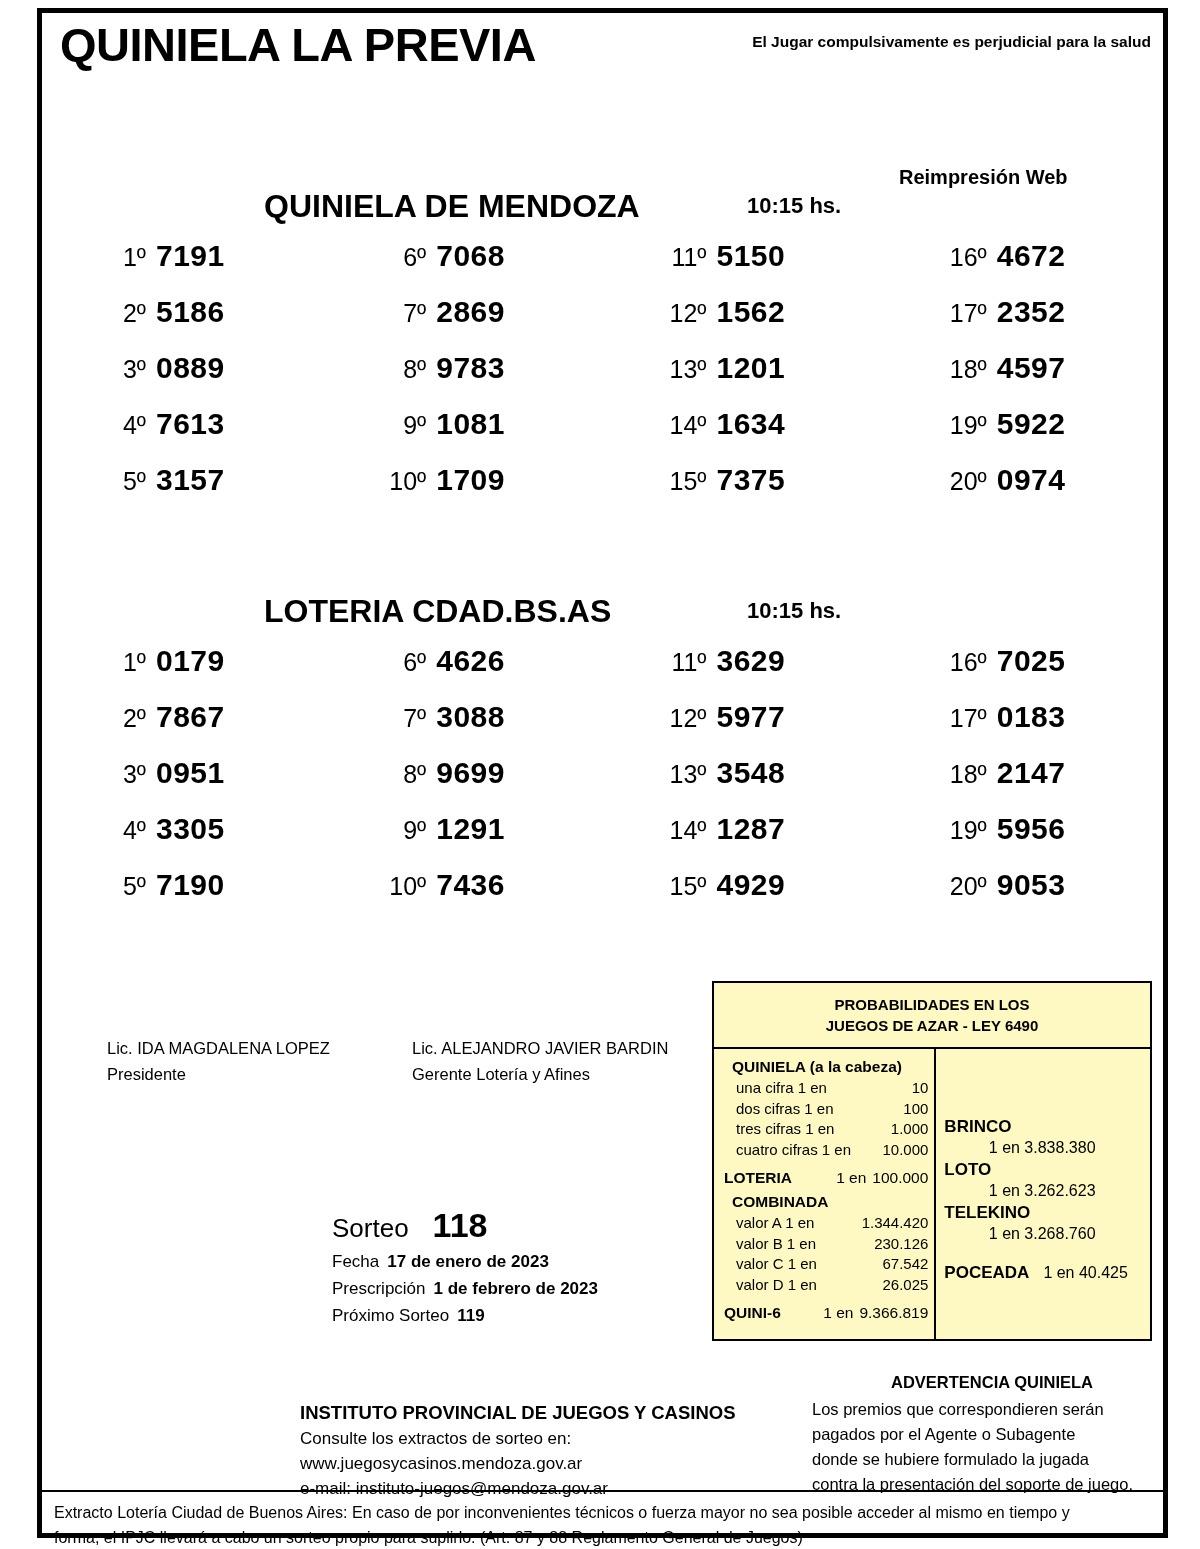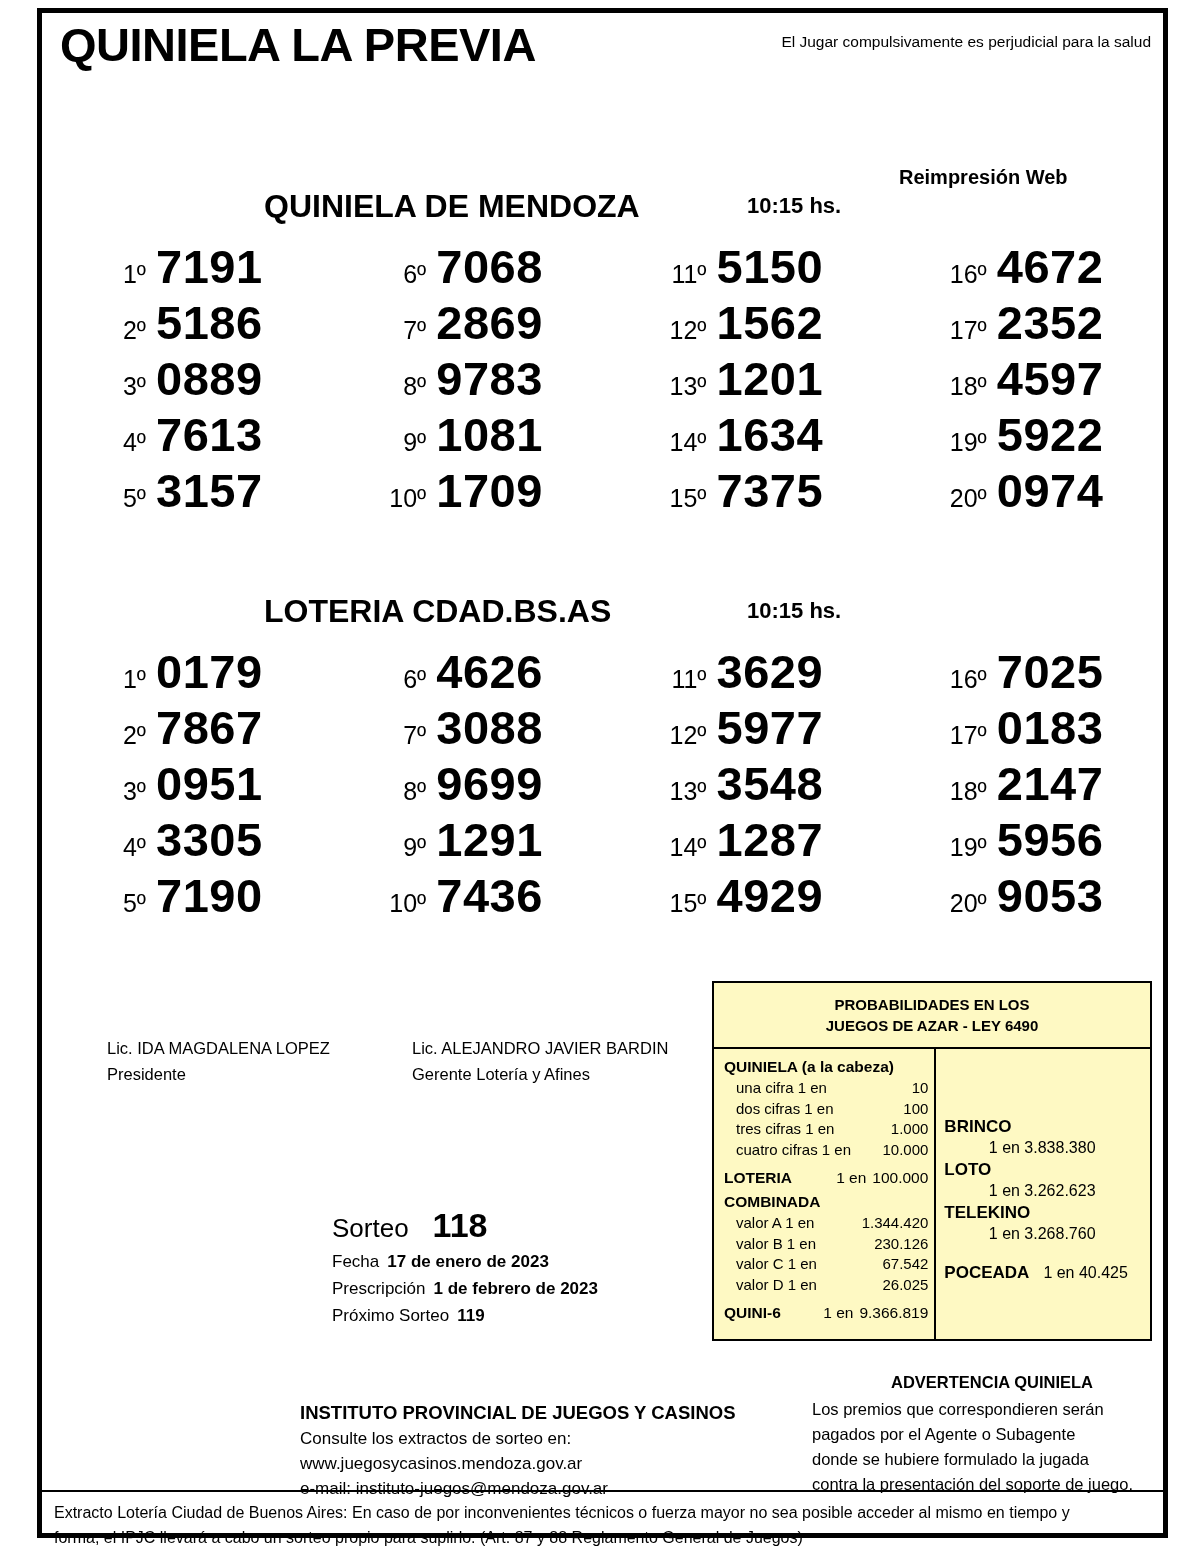--- a/index.html
+++ b/index.html
@@ -46,21 +46,21 @@
     font-weight: bold;
     letter-spacing: -0.5px;
     line-height: 1;
     white-space: nowrap;
   }
   .masthead-warning {
     position: absolute;
     right: 12px;
     top: 16px;
     font-size: 15.5px;
-    font-weight: normal;
+    font-weight: bold;
     white-space: nowrap;
     text-align: right;
   }
 
   
   .draw {
     position: absolute;
     left: 0;
     width: 100%;
   }
@@ -111,21 +111,21 @@
     box-sizing: border-box;
   }
   .cell .pos {
     font-size: 25px;
     font-weight: normal;
     width: 52px;
     text-align: right;
     flex: 0 0 auto;
   }
   .cell .num {
-    font-size: 47px;
+    font-size: 30px;
     font-weight: bold;
     margin-left: 10px;
     letter-spacing: 0.5px;
   }
 
   
   .signatures {
     position: absolute;
     left: 65px;
     top: 1022px;
@@ -197,21 +197,21 @@
   }
   .prob-right {
     width: 49%;
     box-sizing: border-box;
     padding: 9px 8px 9px 8px;
     position: relative;
   }
   .p-head {
     font-size: 15.5px;
     font-weight: bold;
-    margin: 0 0 2px 0;
+    margin: 0 0 2px 8px;
   }
   .p-row {
     display: flex;
     justify-content: space-between;
     font-size: 15px;
     line-height: 20.5px;
     padding-left: 12px;
   }
   .p-row .p-val { white-space: nowrap; }
   .p-strong-row {

